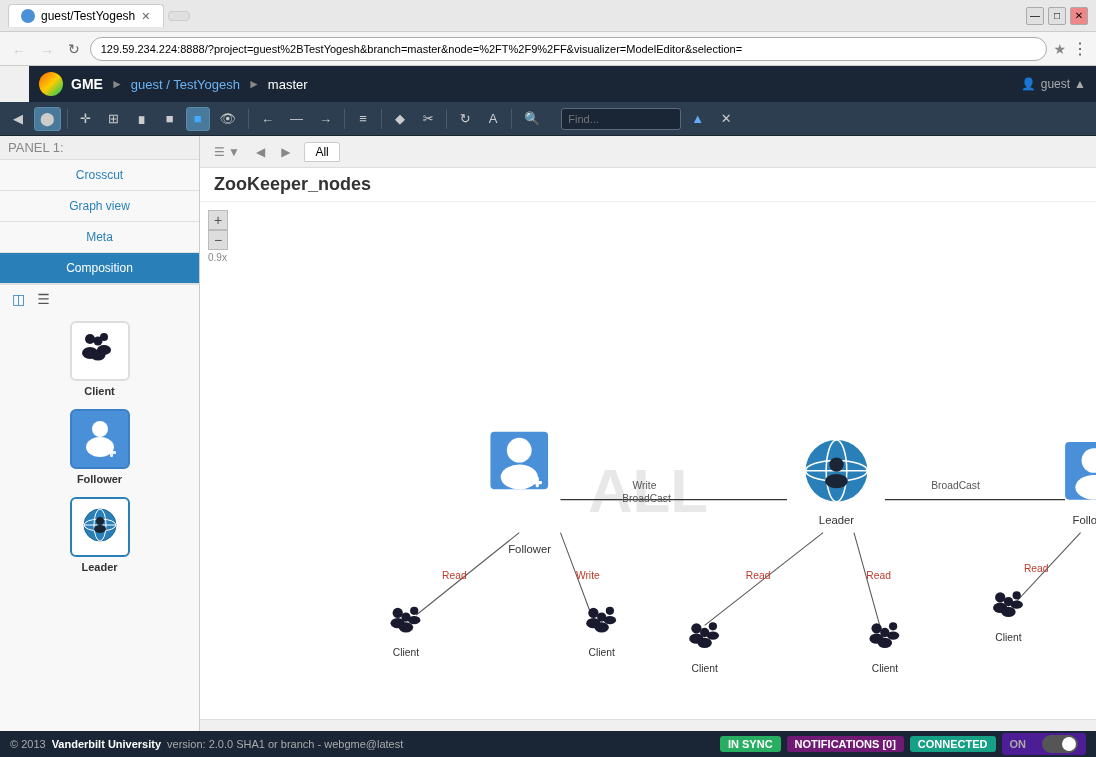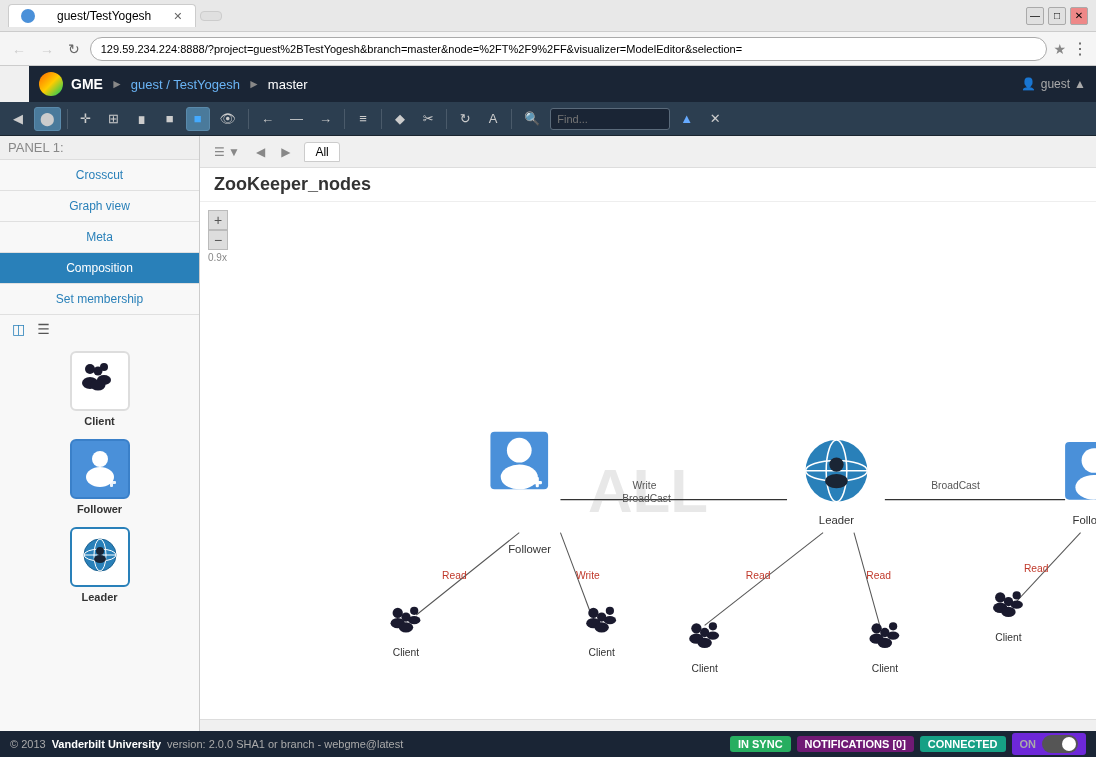--- a/index.html
+++ b/index.html
@@ -16,21 +16,21 @@
     }
     .browser-tab {
       background: white;
       border: 1px solid #ccc;
       border-bottom: none;
       padding: 4px 12px;
       border-radius: 4px 4px 0 0;
       font-size: 12px;
       display: flex;
       align-items: center;
-      gap: 22px;
+      gap: 6px;
       margin-right: 4px;
     }
     .browser-tab .favicon { width: 14px; height: 14px; background: #4a90d9; border-radius: 50%; }
     .tab-close { color: #666; cursor: pointer; font-size: 11px; }
     .new-tab { background: #e0e0e0; border: 1px solid #ccc; padding: 4px 10px; border-radius: 4px; font-size: 11px; color: #666; }
     .win-controls { margin-left: auto; display: flex; gap: 4px; }
     .win-btn { width: 18px; height: 18px; border-radius: 2px; border: 1px solid #aaa; background: #e0e0e0; cursor: pointer; display: flex; align-items: center; justify-content: center; font-size: 10px; }
 
     
     .address-bar {
@@ -98,20 +98,21 @@
     .tool-sep { width: 1px; height: 20px; background: #4a5a6a; margin: 0 2px; }
     .find-input {
       height: 22px;
       border: 1px solid #5a6a7a;
       background: #1a2535;
       color: white;
       padding: 0 6px;
       border-radius: 3px;
       font-size: 11px;
       width: 120px;
+      margin-left: 11px;
     }
 
     
     .main-layout {
       display: flex;
       height: calc(757px - 32px - 34px - 36px - 34px - 26px);
     }
 
     
     .left-panel {
@@ -259,21 +260,21 @@
     .status-badge {
       padding: 2px 8px;
       border-radius: 3px;
       font-size: 11px;
       font-weight: bold;
       cursor: pointer;
     }
     .badge-green { background: #27ae60; color: white; }
     .badge-blue { background: #701a75; color: white; }
     .badge-teal { background: #16a085; color: white; }
-    .badge-dark { background: #6d28d9; color: #aaa; display: flex; align-items: center; gap: 6px; }
+    .badge-dark { background: #4c1d95; color: #aaa; display: flex; align-items: center; gap: 16px; }
     .status-right { margin-left: auto; display: flex; align-items: center; gap: 6px; }
     .toggle-switch { width: 36px; height: 18px; background: #555; border-radius: 9px; display: flex; align-items: center; padding: 2px; cursor: pointer; }
     .toggle-knob { width: 14px; height: 14px; background: white; border-radius: 50%; margin-left: auto; }
 
     
     .graph-svg { width: 100%; height: 100%; }
 
   </style>
 </head>
 <body>
@@ -349,21 +350,20 @@
   <div class="left-panel">
     <div class="panel-label">PANEL 1:</div>
     <div class="nav-item">Crosscut</div>
     <div class="nav-divider"></div>
     <div class="nav-item">Graph view</div>
     <div class="nav-divider"></div>
     <div class="nav-item">Meta</div>
     <div class="nav-divider"></div>
     <div class="nav-item active">Composition</div>
     <div class="nav-divider"></div>
-    <div class="nav-item">Set membership</div>
     <div class="nav-divider"></div>
 
     <div class="palette-toggle">
       <span class="palette-btn active">◫</span>
       <span class="palette-btn">☰</span>
     </div>
 
     <div class="palette-grid">
 
       <div class="palette-item">

